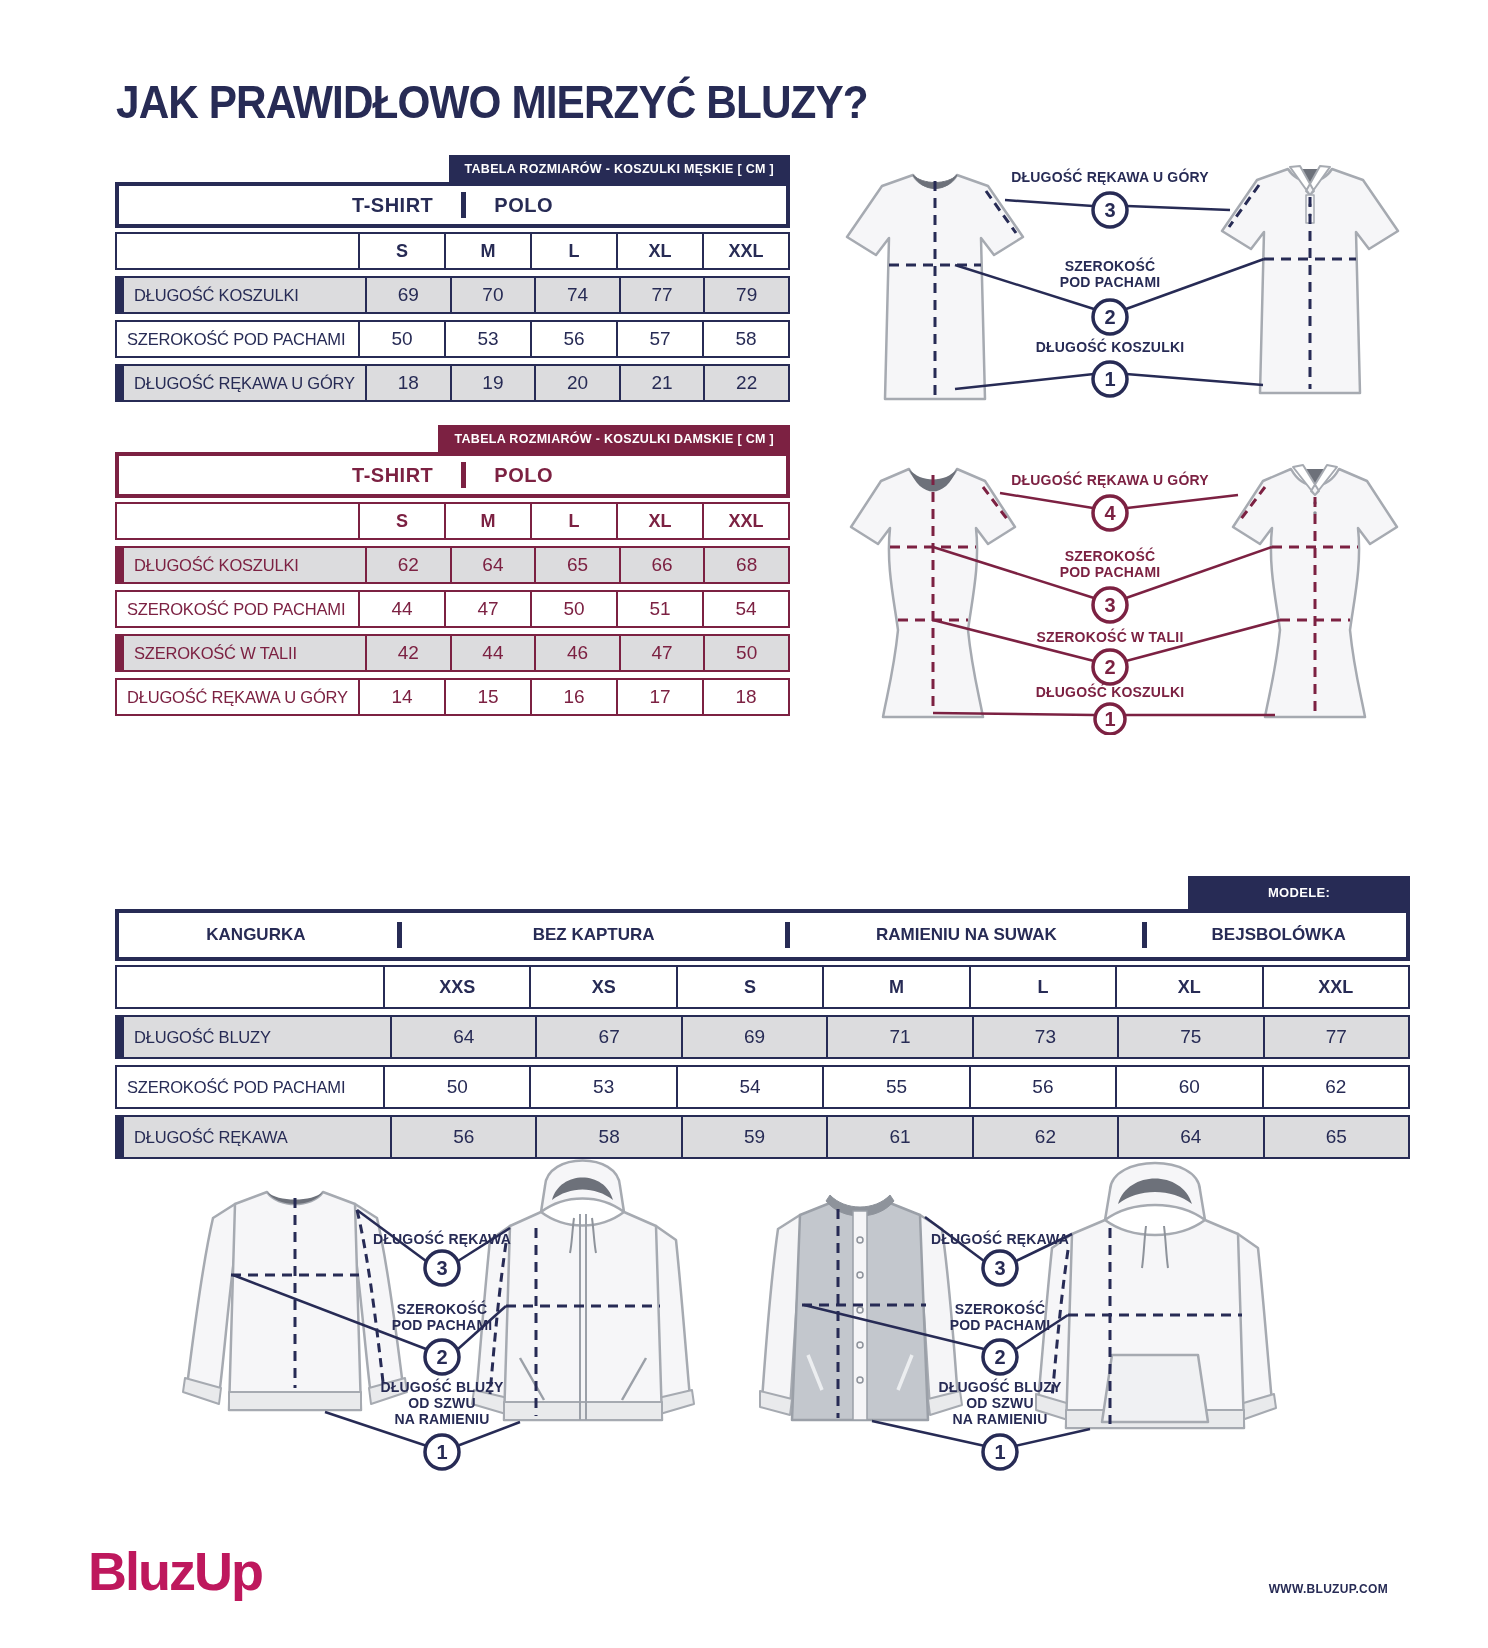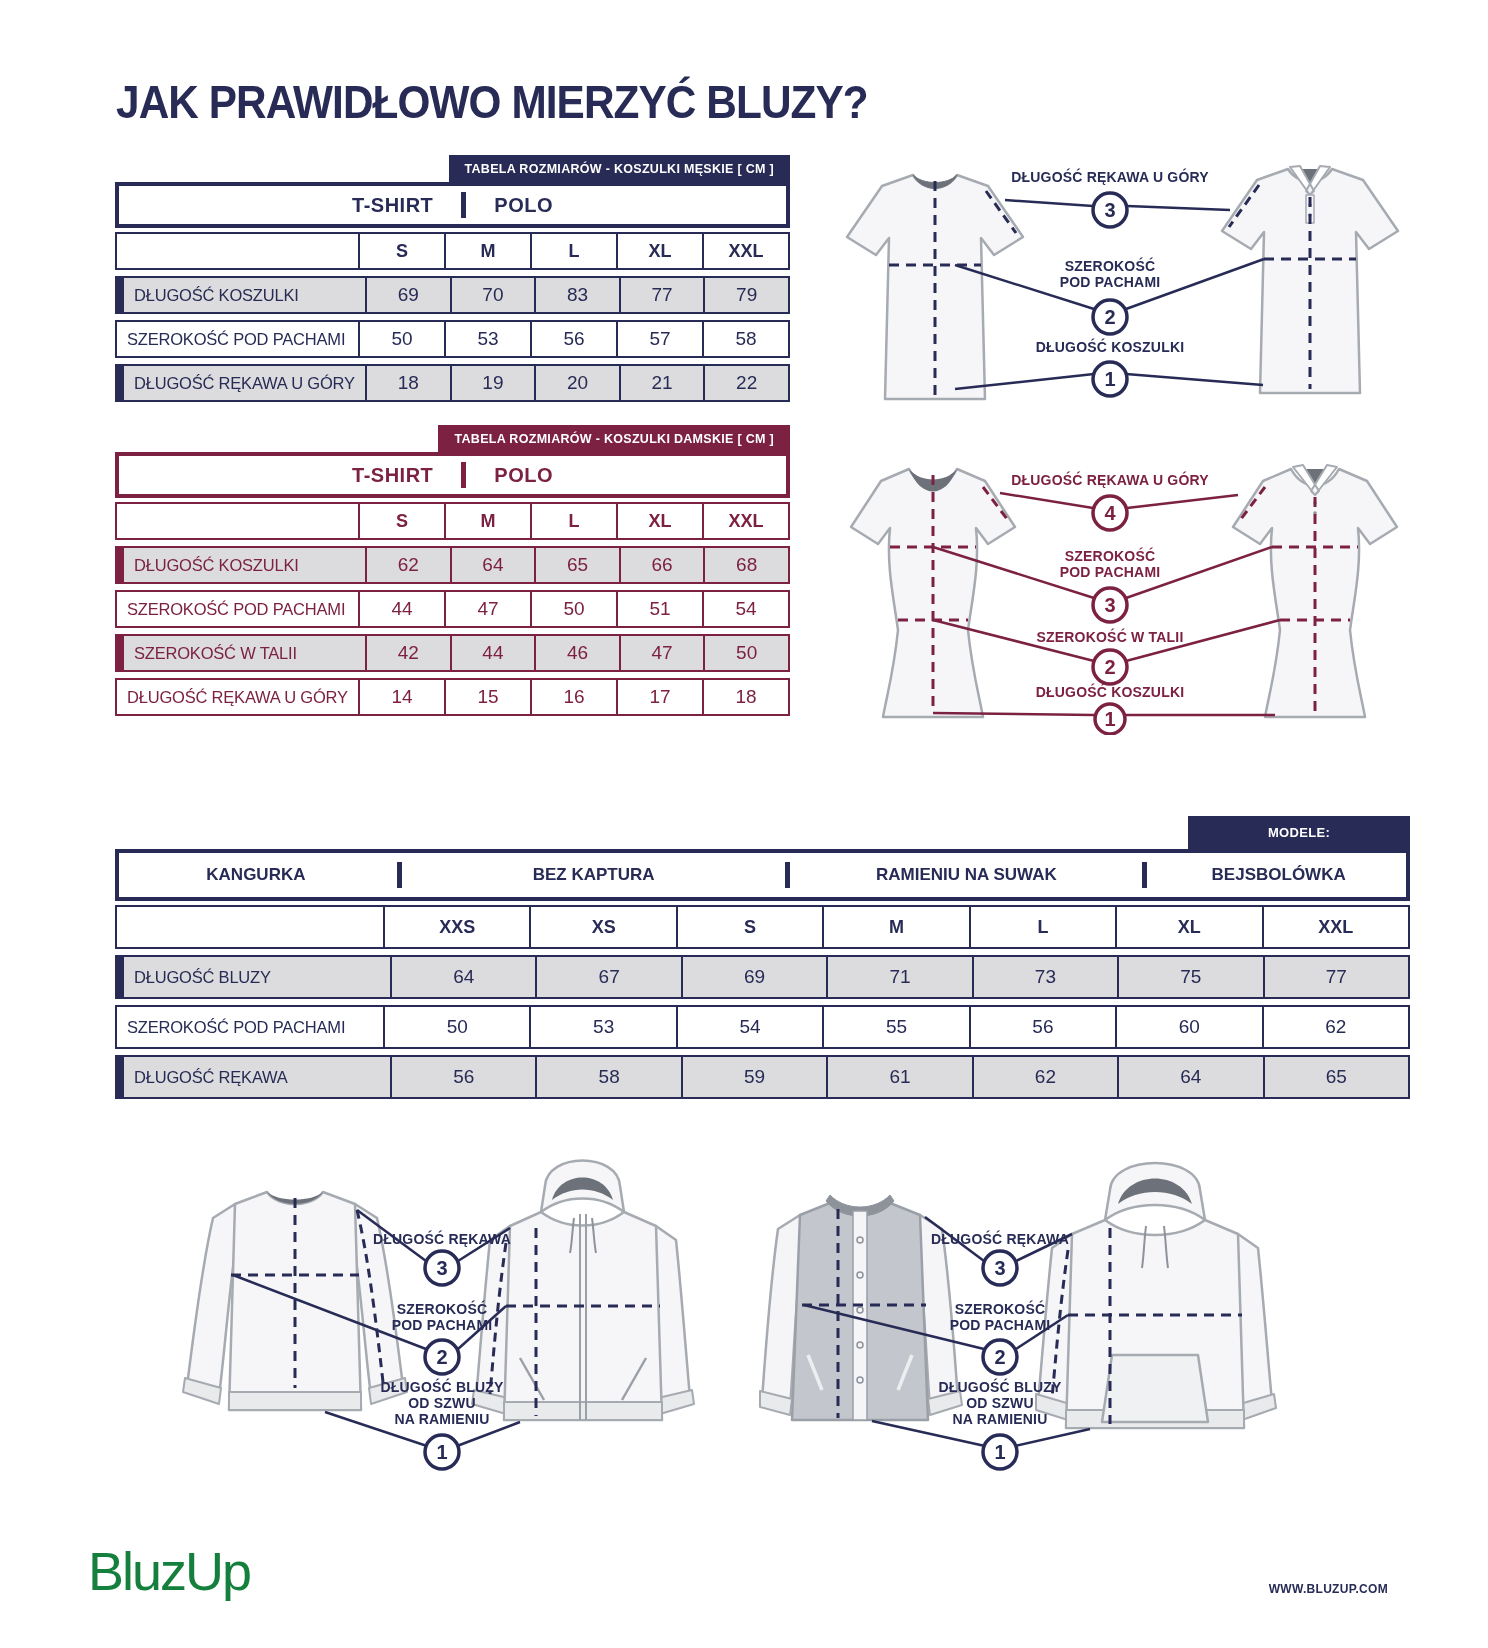--- a/index.html
+++ b/index.html
@@ -33,22 +33,22 @@
   .men-t .cell.lab,.women-t .cell.lab{flex:0 0 231px;}
   .sweat-t .cell.lab{flex:0 0 256px;}
   .men-t .row,.women-t .row{height:34px;}
   .sweat-t .row{height:40px;}
   .note{position:absolute;left:115px;width:675px;top:742px;text-align:center;
         font-size:17.5px;font-weight:600;letter-spacing:.2px;color:#272b55;}
   .dia{position:absolute;}
   svg{font-family:"Liberation Sans",sans-serif;}
   .dlab{font-size:14px;font-weight:700;letter-spacing:.2px;}
   .dnum{font-size:20px;font-weight:700;}
-  .logo{position:absolute;left:88px;top:1540px;font-size:54px;font-weight:400;
-        letter-spacing:-2px;color:#15803d;}
+  .logo{position:absolute;left:88px;top:1540px;font-size:54px;font-weight:700;
+        letter-spacing:-2px;color:#be185d;}
   .url{position:absolute;right:100px;top:1582px;font-size:12px;font-weight:700;
        letter-spacing:.3px;color:#272b55;}
 </style>
 </head>
 <body>
 
 <div class="page">
 
   <div class="title">JAK PRAWIDŁOWO MIERZYĆ BLUZY?</div>
 
@@ -67,21 +67,21 @@
           <div class="cell head">L</div>
           <div class="cell head">XL</div>
           <div class="cell head">XXL</div>
         </div>
       </div>
     <div class="rows">
         <div class="row shaded">
           <div class="cell lab">DŁUGOŚĆ KOSZULKI</div>
           <div class="cell ">69</div>
           <div class="cell ">70</div>
-          <div class="cell ">83</div>
+          <div class="cell ">74</div>
           <div class="cell ">77</div>
           <div class="cell ">79</div>
         </div>
         <div class="row">
           <div class="cell lab">SZEROKOŚĆ POD PACHAMI</div>
           <div class="cell ">50</div>
           <div class="cell ">53</div>
           <div class="cell ">56</div>
           <div class="cell ">57</div>
           <div class="cell ">58</div>
@@ -144,21 +144,21 @@
           <div class="cell ">14</div>
           <div class="cell ">15</div>
           <div class="cell ">16</div>
           <div class="cell ">17</div>
           <div class="cell ">18</div>
         </div>
       </div>
   </div>
 
 
-  <div class="tblock theme-navy sweat-t" style="left:115px;top:816px;width:1295px;">
+  <div class="tblock theme-navy sweat-t" style="left:115px;top:876px;width:1295px;">
     <div class="banner wide">MODELE:</div>
     <div class="types big">
       <span class="sect" style="flex:2.15">KANGURKA</span>
       <span class="vbar"></span>
       <span class="sect" style="flex:2.95">BEZ KAPTURA</span>
       <span class="vbar"></span>
       <span class="sect" style="flex:2.7">RAMIENIU NA SUWAK</span>
       <span class="vbar"></span>
       <span class="sect" style="flex:2.0">BEJSBOLÓWKA</span>
     </div>

